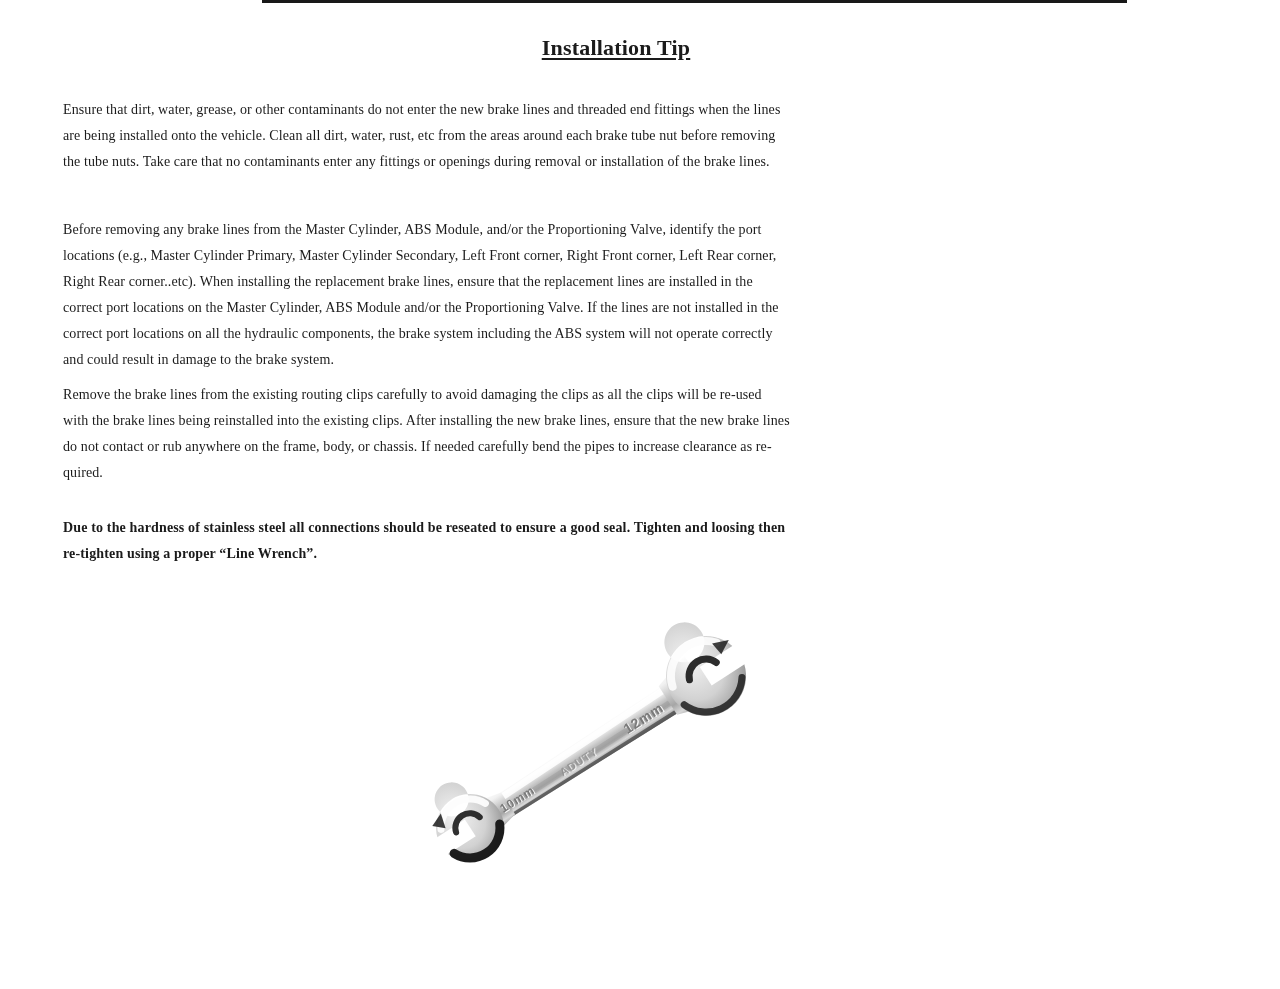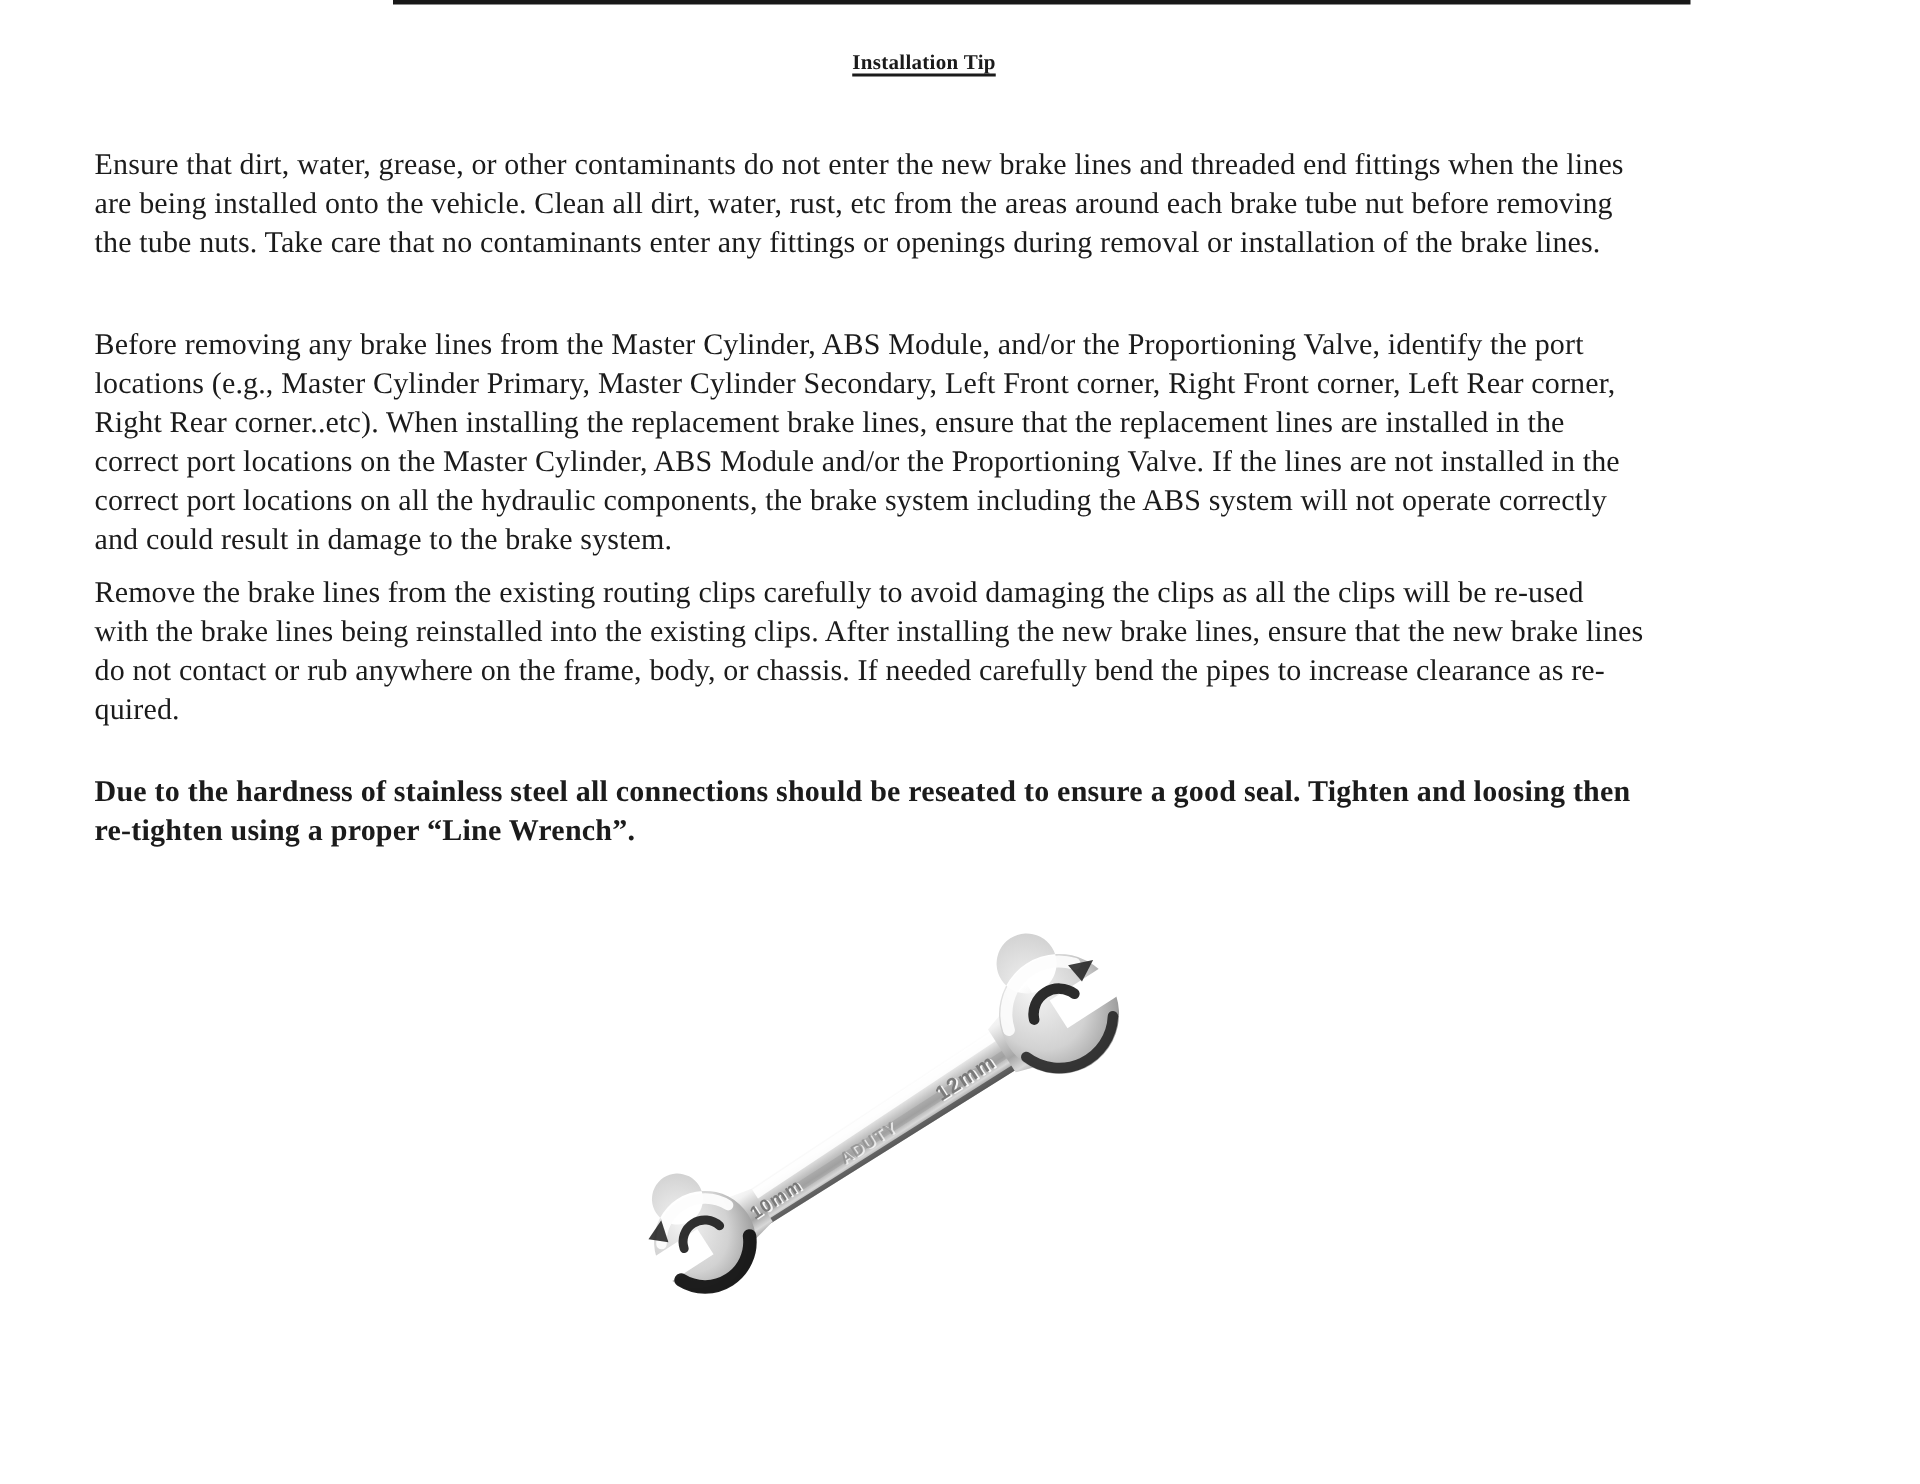--- a/index.html
+++ b/index.html
@@ -12,29 +12,29 @@
     overflow:hidden;
   }
   .page{position:absolute;inset:0;background:#ffffff;}
   .top-rule{
     position:absolute;top:0;left:262px;width:865px;height:3px;
     background:#181818;
   }
   .doc-title{
     position:absolute;top:35px;left:0;width:1232px;
     text-align:center;
-    font-size:14px;font-weight:bold;
+    font-size:22px;font-weight:bold;
     text-decoration:underline;
     text-decoration-thickness:2px;
     text-underline-offset:3px;
     letter-spacing:.2px;
   }
   .para{
     position:absolute;left:63px;width:1175px;
-    font-size:20px;line-height:26px;
+    font-size:14px;line-height:26px;
     white-space:pre-line;
     letter-spacing:.1px;
   }
   .para.p1{top:97px;}
   .para.p2{top:217px;}
   .para.p3{top:382px;}
   .para.p4{top:515px;font-weight:bold;letter-spacing:.15px;}
   .wrench-figure{
     position:absolute;left:415px;top:612px;width:370px;height:275px;
   }

